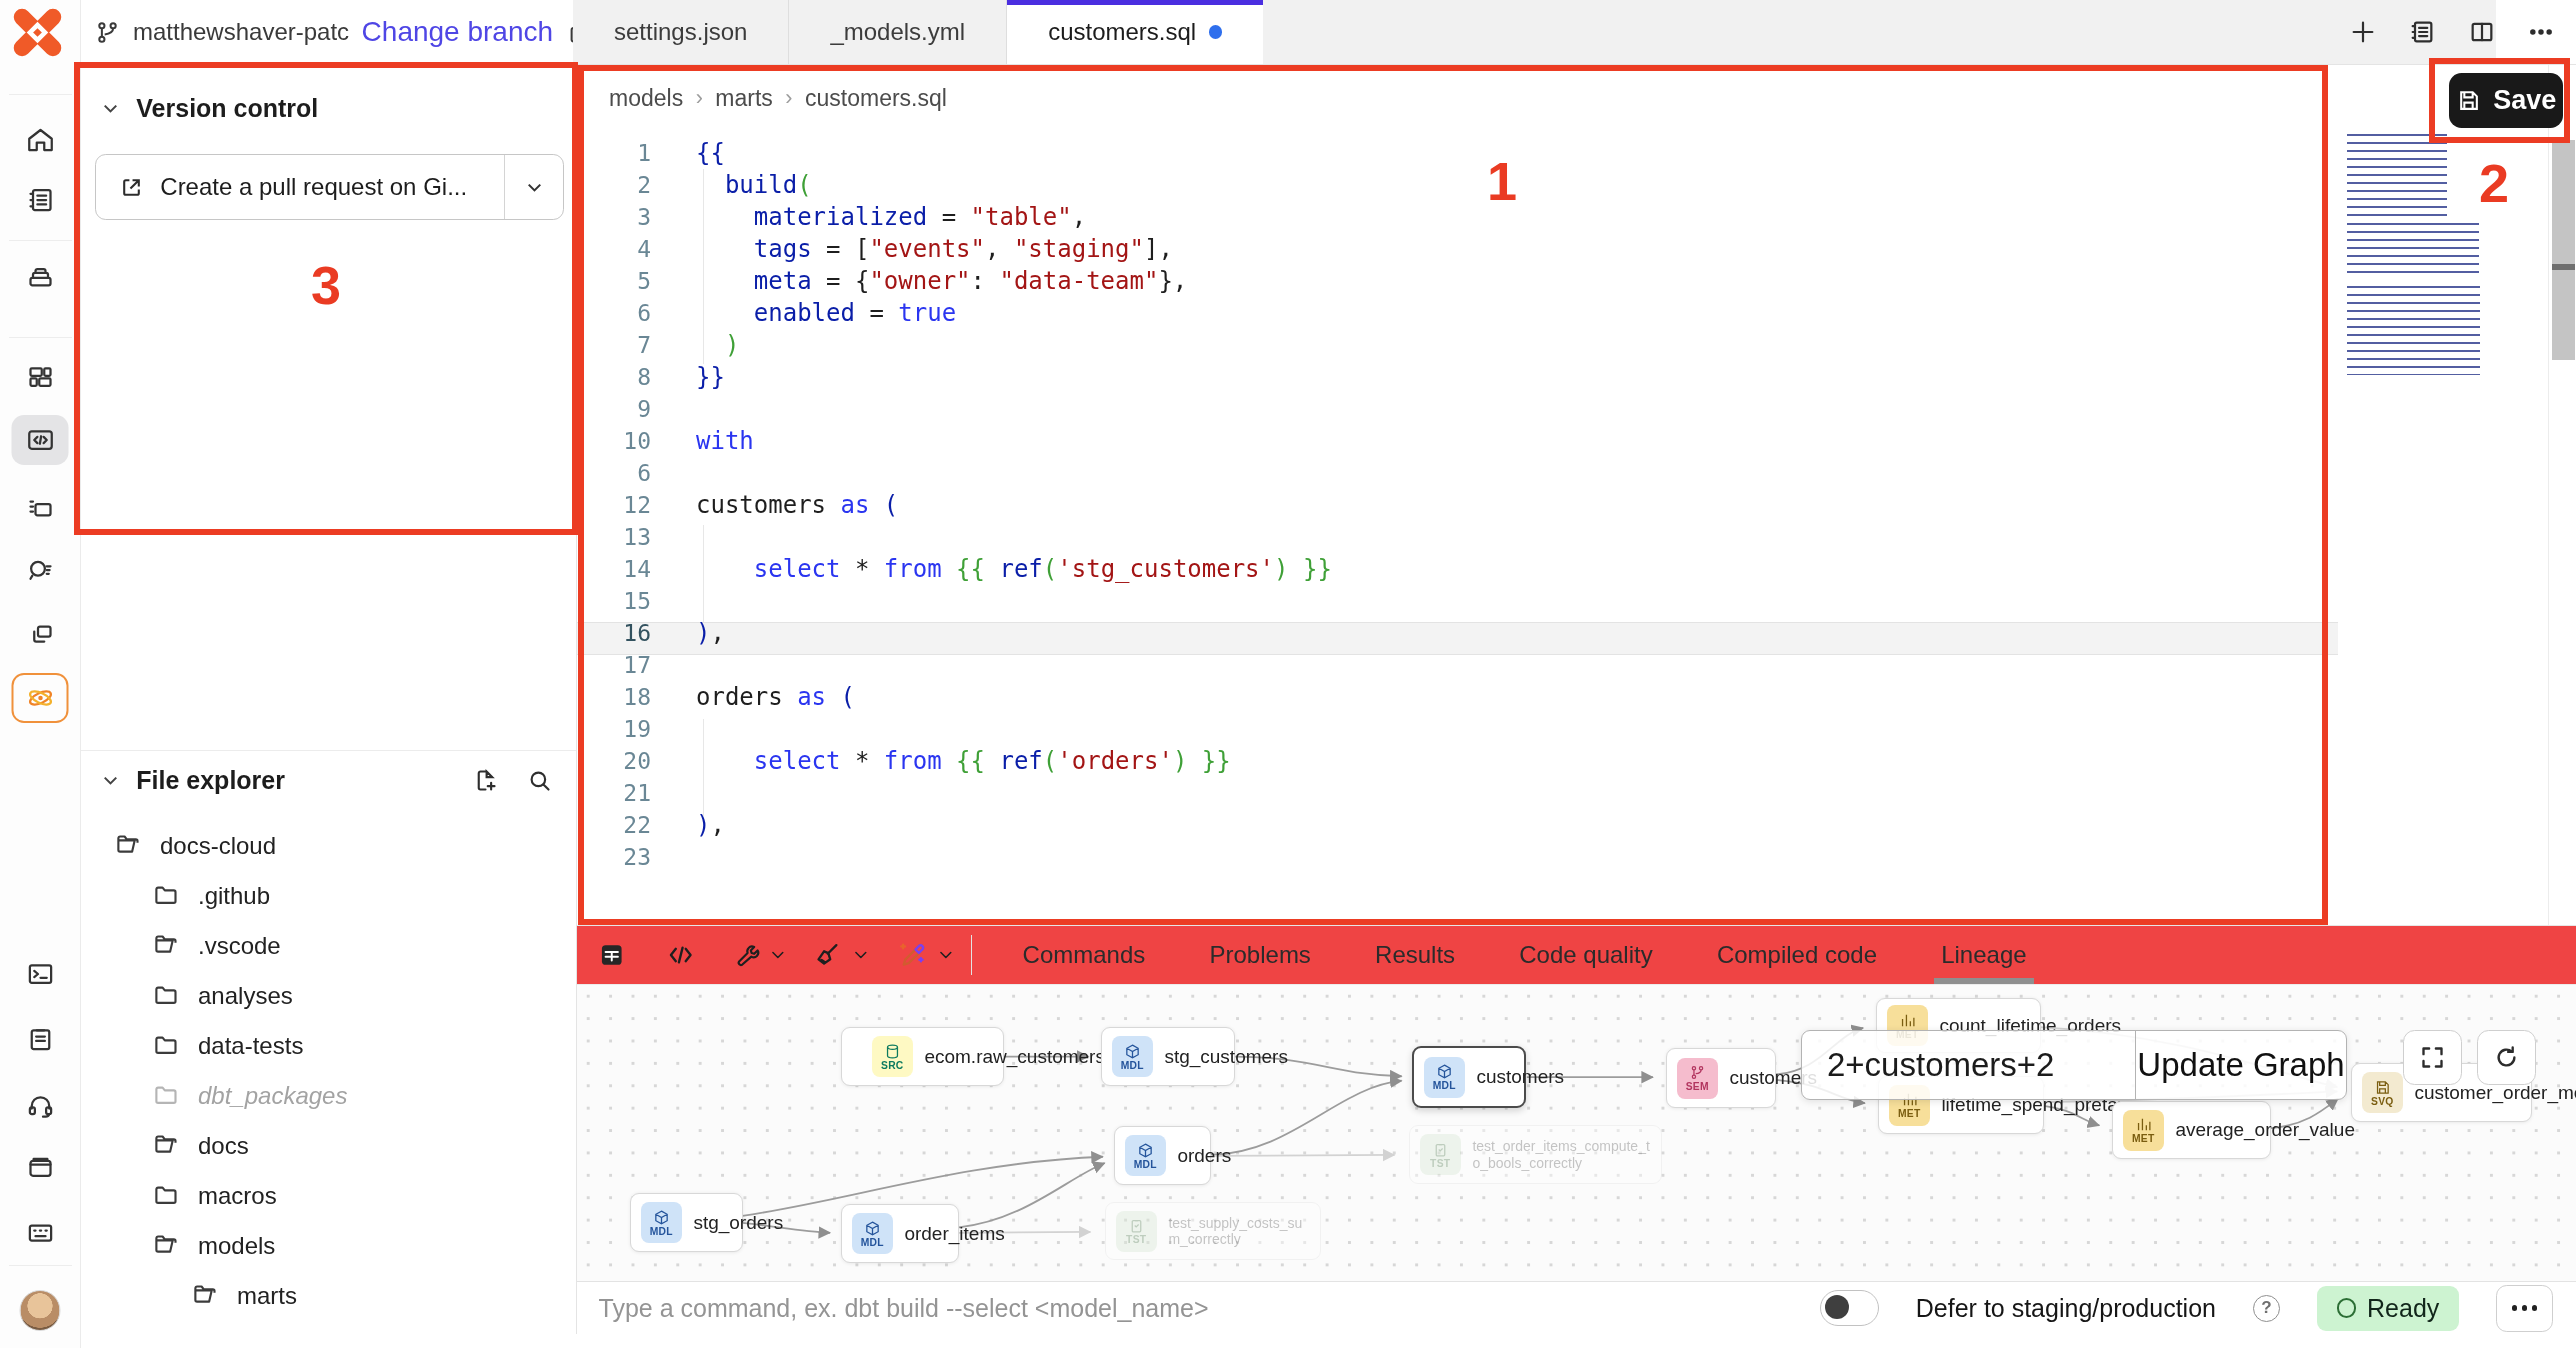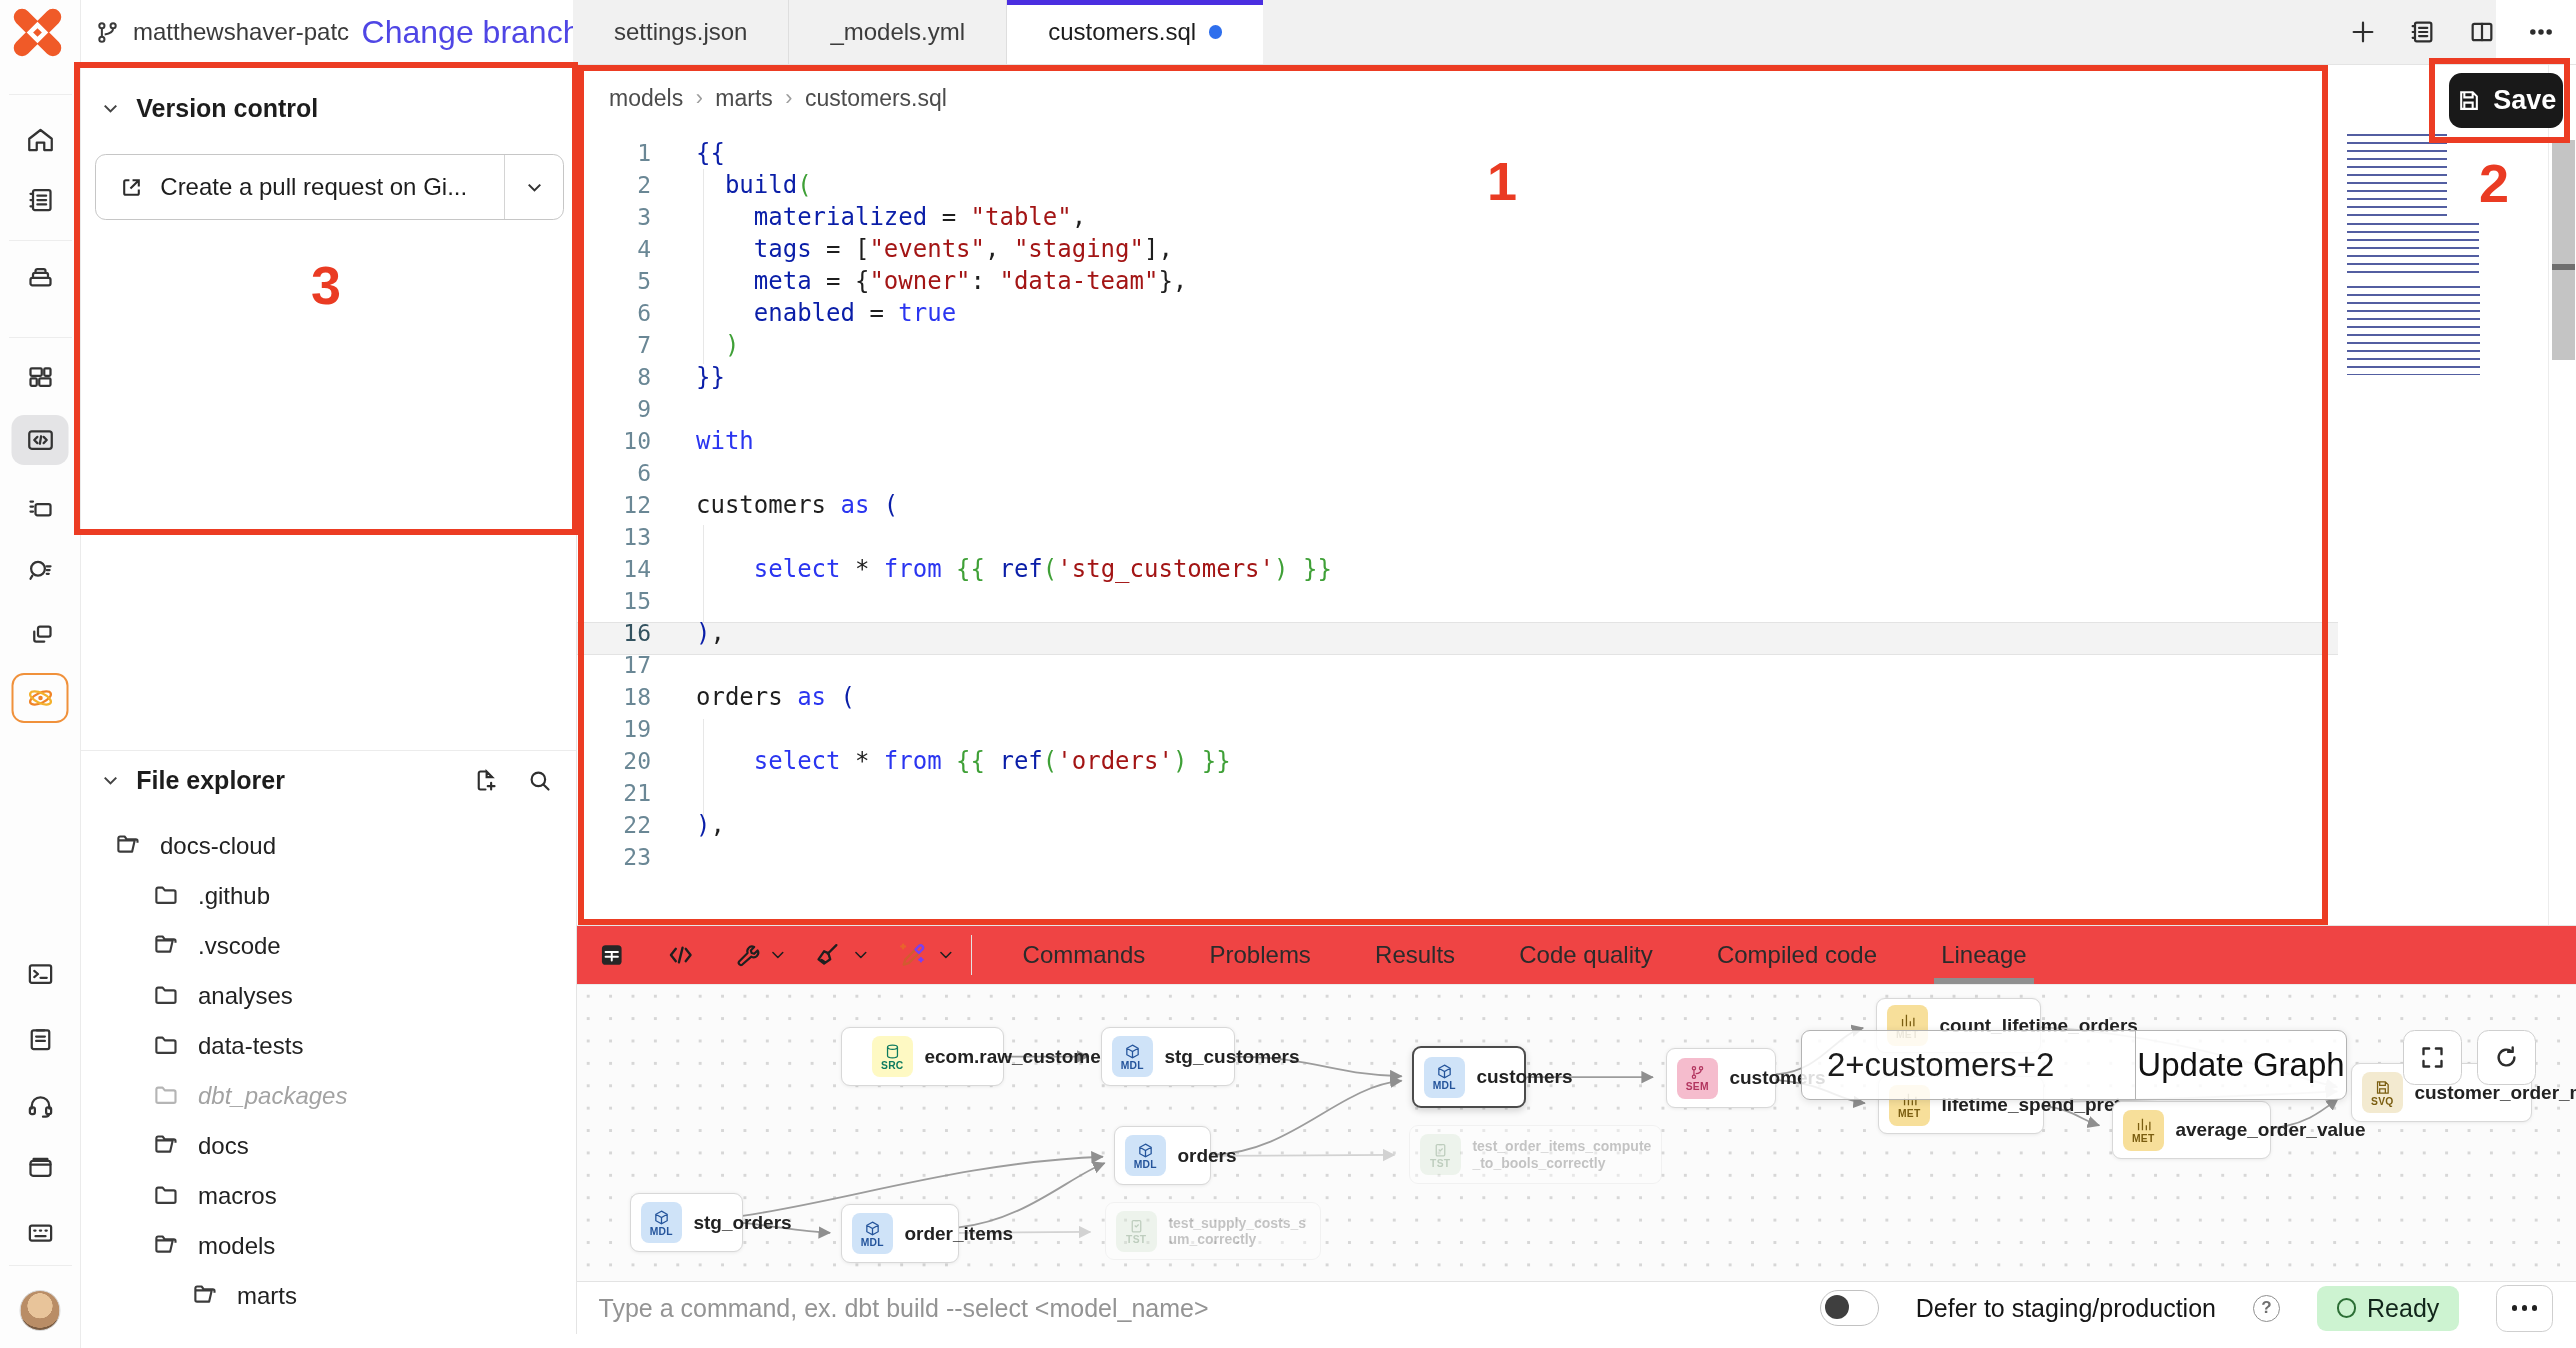--- a/index.html
+++ b/index.html
@@ -16,21 +16,21 @@
   #logo { position:absolute; left:9px; top:5.4px; width:57px; height:54px; display:flex; align-items:center; justify-content:center; }
   .copilot-box { border:2.7px solid #f0913b; border-radius:12.5px; }
   .avatar { width:41px; height:41px; border-radius:50%; background:radial-gradient(circle at 50% 38%, #e8c49a 0 40%, #b98d66 41% 70%, #7a5c42 71%); border:0.9px solid #d9d9d9; }
 
   
   #hdr { position:absolute; left:81px; top:0; right:0; height:65px; background:#fff; border-bottom:1.8px solid #e4e4e4; z-index:6; }
   #tabstrip { position:absolute; left:492px; top:0; height:64px; width:1923px; background:#f1f1f1; }
   .branch-area { position:absolute; left:12.5px; top:0; height:64px; display:flex; align-items:center; gap:12.5px; }
   .branch-area svg { width:27px; height:27px; stroke:#3a3a3a; stroke-width:1.8; fill:none; }
   .branch-name { font-size:24px; color:#3a3a3a; max-width:255px; white-space:nowrap; overflow:hidden; }
-  .change-branch { font-size:32px; color:#4f46e5; font-weight:500; white-space:nowrap; cursor:pointer; }
+  .change-branch { font-size:28px; color:#4f46e5; font-weight:500; white-space:nowrap; cursor:pointer; }
   .tabs { position:absolute; left:492px; top:0; height:64px; display:flex; }
   .tab { position:relative; height:64px; display:flex; align-items:center; justify-content:center; gap:12.5px; padding:0 41px; font-size:24px; color:#3c3c3c; background:#f1f1f1; border-right:0.9px solid #dedede; }
   .tab.active { background:#fff; color:#1c1c1c; border-right:none; }
   .tab.active::before { content:""; position:absolute; left:0; right:0; top:0; height:5.4px; background:#4a2ee0; }
   .dirty-dot { width:13.4px; height:13.4px; border-radius:50%; background:#2f6fed; }
   .hdr-icons { position:absolute; right:16px; top:0; height:64px; display:flex; align-items:center; gap:21.5px; }
   .hic { width:38px; height:38px; display:flex; align-items:center; justify-content:center; }
   .hic svg { width:28px; height:28px; stroke:#2e2e2e; stroke-width:1.9; fill:none; stroke-linecap:round; }
 
   
@@ -92,21 +92,21 @@
   .lnode.dim { opacity:.42; box-shadow:none; border-color:#e4e4e4; }
   .nbadge { width:41px; height:41px; border-radius:8px; display:flex; flex-direction:column; align-items:center; justify-content:center; flex:0 0 auto; }
   .nbadge svg { width:17px; height:17px; fill:none; stroke-width:1.8; }
   .nbadge b { font-size:10.3px; font-weight:700; letter-spacing:0.3px; }
   .src { background:#fef9c3;margin-left:20px; } .src svg { stroke:#0d7a5f; } .src b { color:#0d7a5f; }
   .mdl { background:#cfe3f8; } .mdl svg { stroke:#24549b; } .mdl b { color:#24549b; }
   .sem { background:#f5bccd; } .sem svg { stroke:#b2355f; } .sem b { color:#b2355f; }
   .met { background:#f7df9a; } .met svg { stroke:#7a5d10; } .met b { color:#7a5d10; }
   .svq { background:#f3ead0; } .svq svg { stroke:#7a5d10; } .svq b { color:#7a5d10; }
   .tst { background:#dcead9; } .tst svg { stroke:#6b8f6b; } .tst b { color:#6b8f6b; }
-  .nlbl { font-size:19px; font-weight:700; color:#222; line-height:1.15; padding-right:9px; }
+  .nlbl { font-size:19px; font-weight:400; color:#222; line-height:1.15; padding-right:9px; }
   .lnode.dim .nlbl { color:#787878; font-size:14px; word-break:break-all; }
   #gsel { position:absolute; left:1224px; top:45px; width:546px; height:70px; z-index:3; background:rgba(255,255,255,.85); border:1.8px solid #b3b3b3; border-radius:9px; box-shadow:0 1.8px 7.2px rgba(0,0,0,.10); display:flex; align-items:center; }
   #gsel input { width:333px; height:100%; border:none; background:transparent; outline:none; font-size:33px; color:#1b1b1b; padding-left:25px; font-family:"Liberation Sans", sans-serif; }
   #gsel .gdiv { width:0; height:100%; border-left:1.8px solid #b3b3b3; }
   #gsel .gbtn { flex:1; text-align:center; font-size:33px; font-weight:500; color:#111; }
   .gicon-btn { position:absolute; top:45px; width:59px; height:55px; z-index:4; background:#fff; border:1.8px solid #cfcfcf; border-radius:11.6px; display:flex; align-items:center; justify-content:center; }
   .gicon-btn svg { width:27px; height:27px; stroke:#2c2c2c; stroke-width:2.1; fill:none; stroke-linecap:round; stroke-linejoin:round; }
 
   
   #cmdbar { position:absolute; left:577px; top:1281px; right:0; bottom:0; background:#fff; border-top:1.8px solid #e3e3e3; display:flex; align-items:center; }

